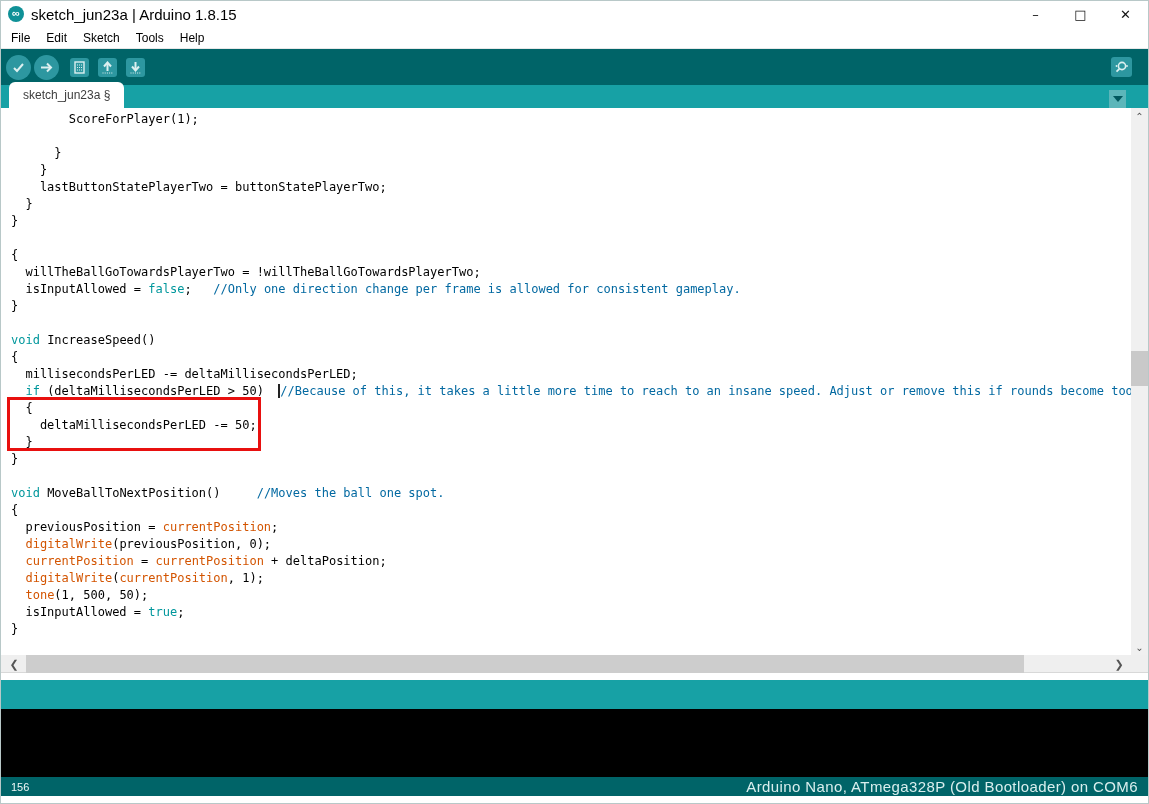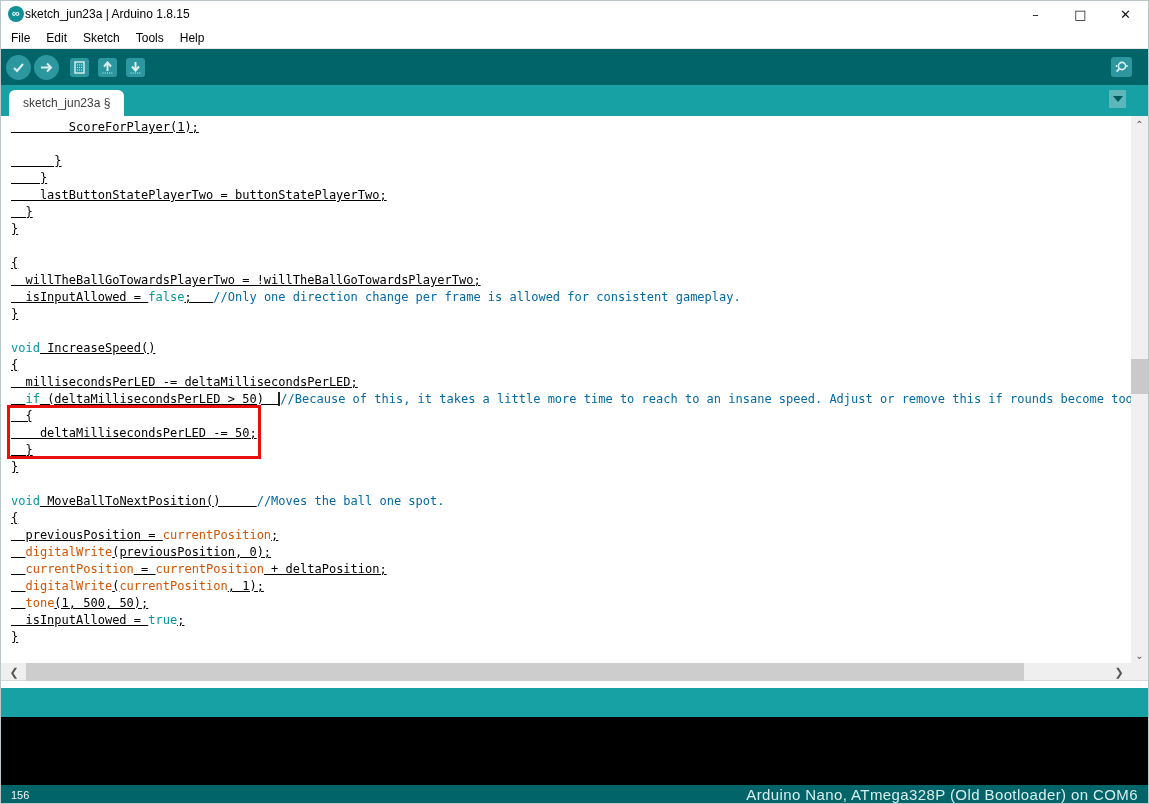--- a/index.html
+++ b/index.html
@@ -3,56 +3,56 @@
 <meta charset="utf-8">
 <style>
   * { margin:0; padding:0; box-sizing:border-box; }
   html,body { width:1149px; height:804px; font-family:"Liberation Sans", sans-serif; background:#fff; }
   #app { position:relative; width:1149px; height:804px; overflow:hidden; background:#fff; border:1px solid #b8c8c8; }
 
   
   #titlebar { height:26px; display:flex; align-items:center; background:#fff; padding-left:7px; }
   .app-icon { width:16px; height:16px; border-radius:50%; background:#0f9197; color:#fff;
               font-size:11px; line-height:15px; text-align:center; font-weight:bold; }
-  #title-text { margin-left:1px; font-size:12px; color:#000; }
+  #title-text { margin-left:7px; font-size:15px; color:#000; }
   #win-controls { margin-left:auto; display:flex; height:100%; }
   .win-btn { width:45px; height:26px; display:flex; align-items:center; justify-content:center;
              font-size:13px; color:#111; font-family:"DejaVu Sans", sans-serif; }
 
   
   #menubar { height:22px; display:flex; align-items:center; background:#fff; padding-left:2px; border-bottom:1px solid #e8e8e8; }
   .menu-item { font-size:12px; color:#000; padding:3px 8px; }
 
   
   #toolbar { height:36px; background:#006468; display:flex; align-items:center; padding-left:5px; position:relative; }
   .tb-circle { width:25px; height:25px; border-radius:50%; background:#2d97a0; margin-right:3px;
                display:flex; align-items:center; justify-content:center; }
   .tb-square { width:19px; height:19px; border-radius:3px; background:#2d97a0; margin-right:9px;
                display:flex; align-items:center; justify-content:center; }
   .tb-gap { width:8px; }
   #serial-monitor-btn { position:absolute; right:16px; top:8px; width:21px; height:20px; border-radius:3px;
                background:#2d97a0; display:flex; align-items:center; justify-content:center; }
 
   
-  #tabbar { height:31px; background:#17a1a5; position:relative; }
+  #tabbar { height:23px; background:#17a1a5; position:relative; }
   #active-tab { position:absolute; left:8px; bottom:0; height:26px; background:#fff;
                 border-radius:6px 6px 0 0; padding:0 14px; display:flex; align-items:center;
                 font-size:12px; color:#3d3d3d; }
   #tab-dropdown { position:absolute; right:22px; top:5px; width:17px; height:18px; background:#5cb6ba;
                   display:flex; align-items:center; justify-content:center; }
   .tri-down { width:0; height:0; border-left:5px solid transparent; border-right:5px solid transparent;
               border-top:6px solid #00585e; }
 
   
   #editor { position:relative; height:547px; background:#fff; overflow:hidden; }
   #code-area { position:absolute; left:0; top:0; width:1132px; height:547px; overflow:hidden;
                padding:3px 0 0 10px; font-family:"DejaVu Sans Mono","Liberation Mono",monospace;
                font-size:12px; line-height:17px; }
   .code-line { white-space:pre; min-height:17px; }
-  .seg-pl { color:#000000;text-decoration:underline; }
+  .seg-pl { color:#000000; }
   .seg-kw { color:#00979C; }
   .seg-fn { color:#D35400; }
   .seg-cm { color:#0369a1; }
   .caret { display:inline-block; width:2px; height:14px; background:#222; vertical-align:text-bottom; }
   #annotation-box { position:absolute; left:6px; top:289px; width:254px; height:54px;
                     border:3px solid #e8100f; pointer-events:none; }
 
   
   #vscrollbar { position:absolute; right:0; top:0; width:17px; height:547px; background:#f0f0f0; }
   .vs-arrow { position:absolute; left:0; width:17px; height:16px; color:#555; font-size:10px;

